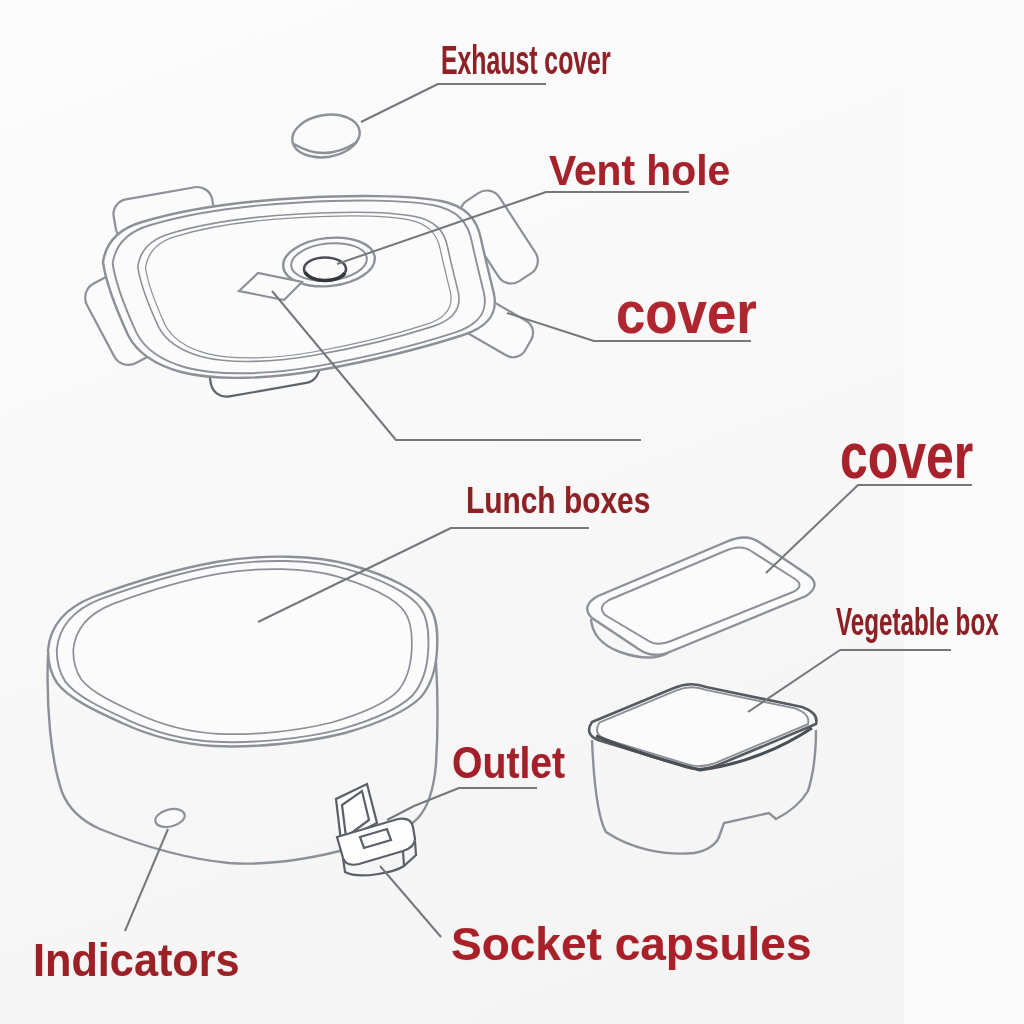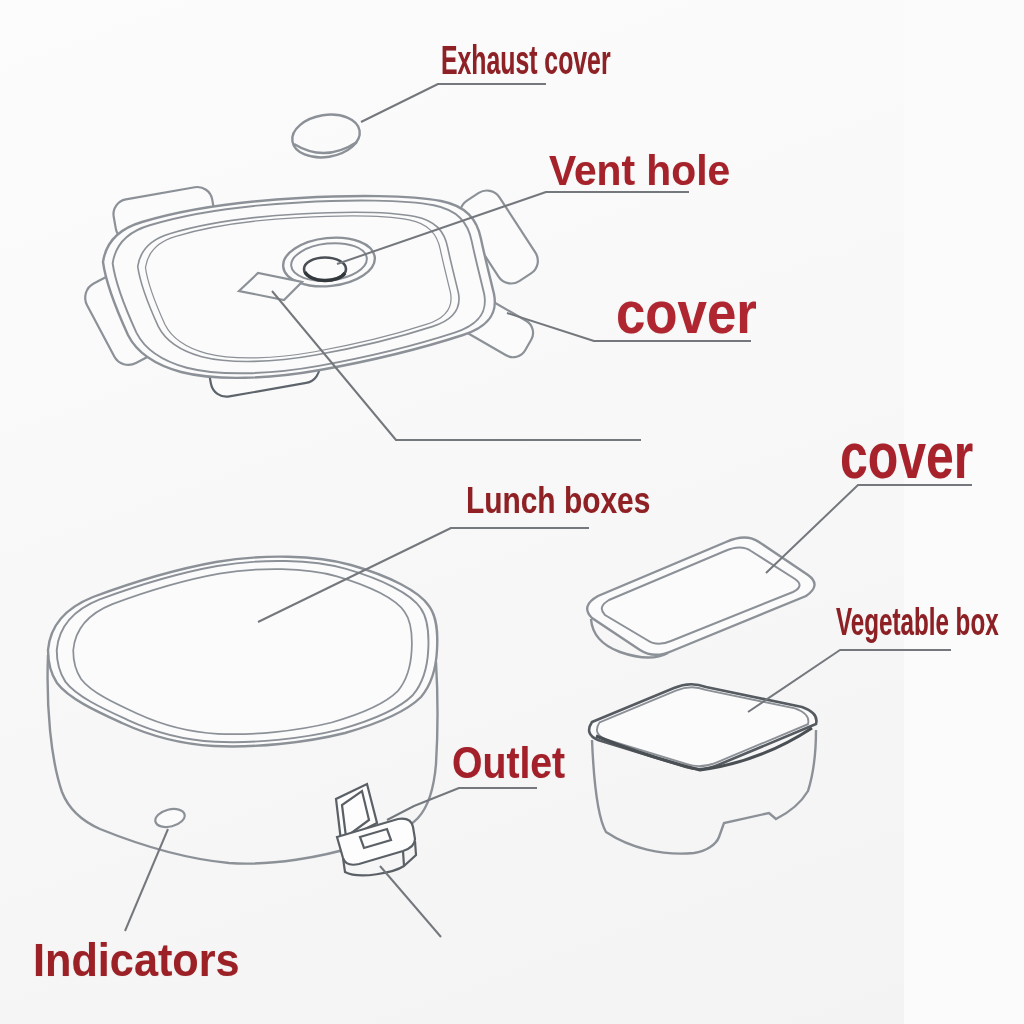--- a/index.html
+++ b/index.html
@@ -163,13 +163,14 @@
   </svg>
 
   <div class="label lbl-exhaust" style="color: rgb(142, 33, 37);">Exhaust cover</div>
   <div class="label lbl-vent" style="color: rgb(166, 34, 42);">Vent hole</div>
   <div class="label lbl-cover1" style="color: rgb(176, 38, 48);">cover</div>
   <div class="label lbl-lunch" style="color: rgb(143, 33, 37);">Lunch boxes</div>
   <div class="label lbl-cover2" style="color: rgb(168, 34, 44);">cover</div>
   <div class="label lbl-veg" style="color: rgb(141, 32, 36);">Vegetable box</div>
   <div class="label lbl-outlet" style="color: rgb(163, 32, 42);">Outlet</div>
   <div class="label lbl-indic" style="color: rgb(156, 33, 38);">Indicators</div>
+  <div class="label lbl-socket" style="color: rgb(170, 32, 40);">Socket capsules</div>
 </div>
 
 </body></html>

